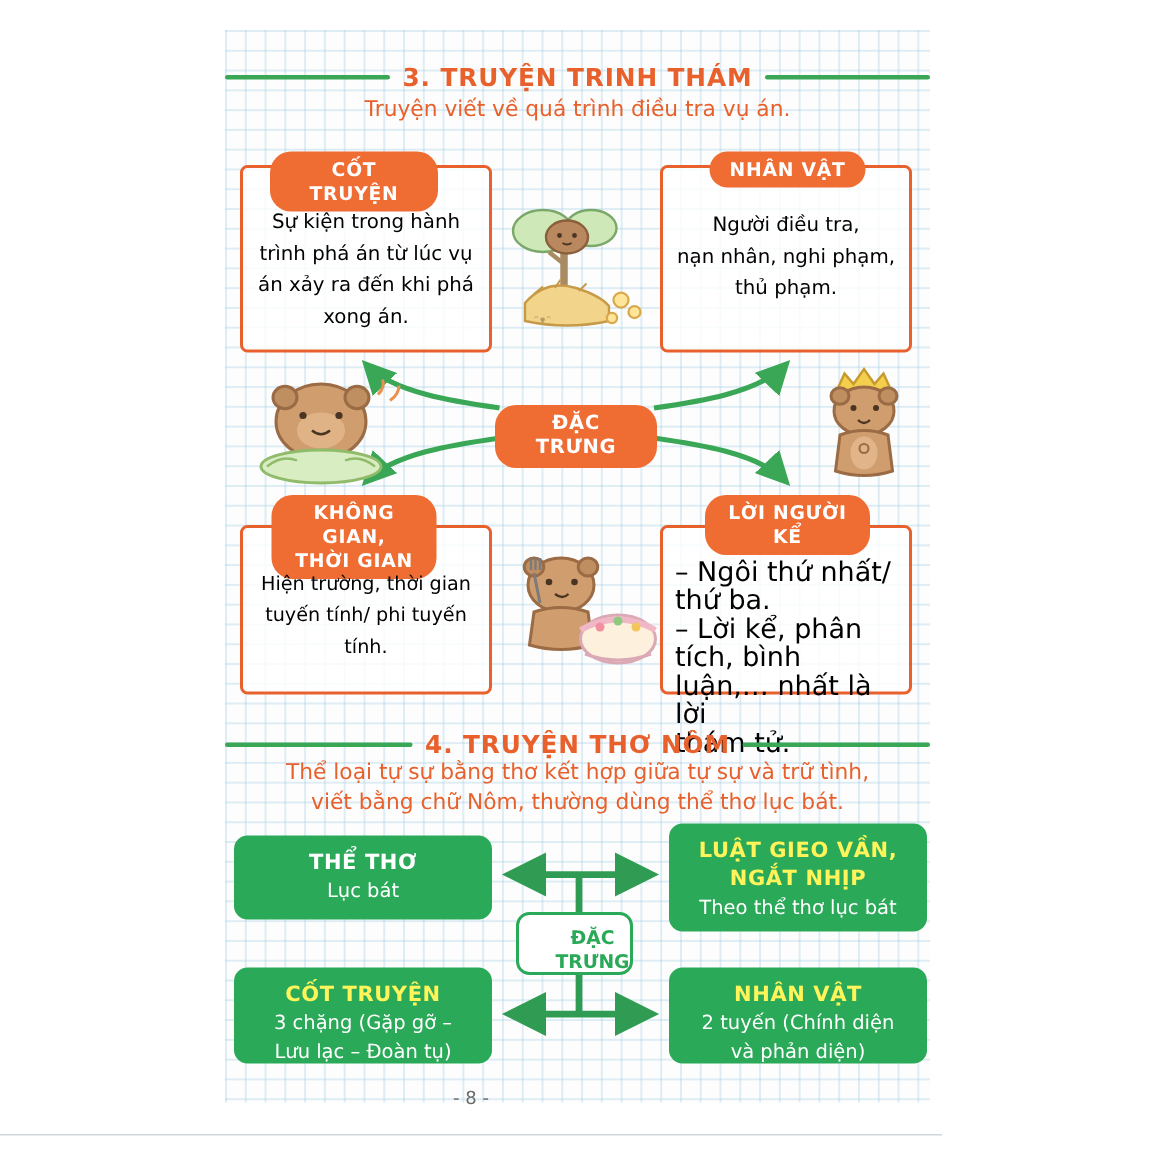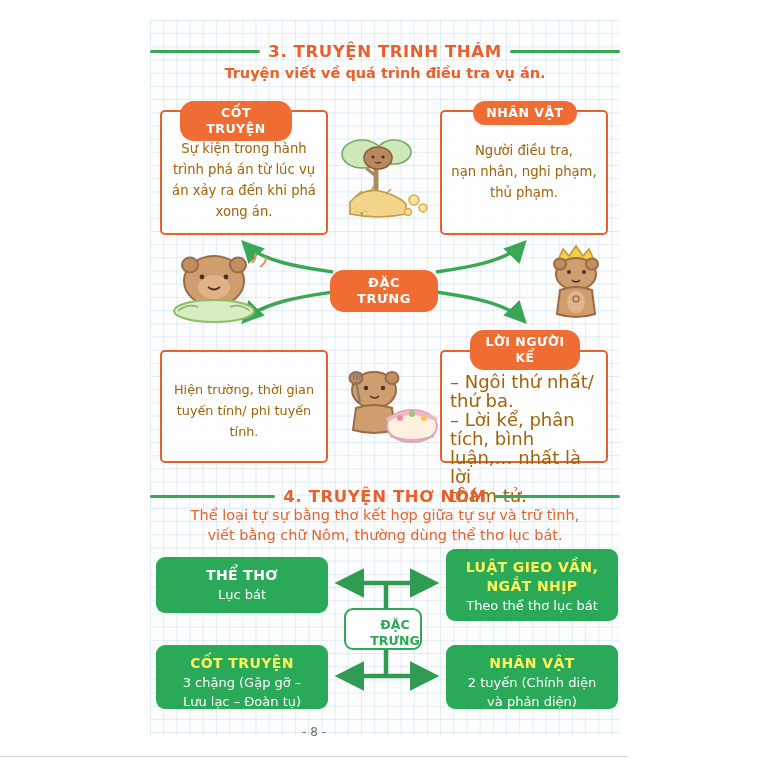--- a/index.html
+++ b/index.html
@@ -92,21 +92,21 @@
     font-weight: bold;
     letter-spacing: 0.5px;
     text-align: center;
     padding: 4px 12px;
     box-sizing: border-box;
     line-height: 16px;
     white-space: pre-line;
   }
   .obody {
     position: absolute;
-    color: #a16207;
+    color: #000000;
     font-size: 13.2px;
     line-height: 21px;
     text-align: center;
     box-sizing: border-box;
     white-space: pre-line;
   }
   .obody.left {
     text-align: left;
   }
 
@@ -175,21 +175,21 @@
 
 <div class="page">
 
   <div class="grid-area"></div>
 
   <div class="section-head" style="top:42px;">
     <div class="rule"></div>
     <div class="sec-title">3. TRUYỆN TRINH THÁM</div>
     <div class="rule"></div>
   </div>
-  <div class="sec-sub" style="top:63px;font-weight:bold;">Truyện viết về quá trình điều tra vụ án.</div>
+  <div class="sec-sub" style="top:63px;">Truyện viết về quá trình điều tra vụ án.</div>
 
   <svg class="arrow-layer">
     <defs>
       <marker id="ah" markerWidth="7" markerHeight="7" refX="5.4" refY="3.3" orient="auto">
         <path d="M0,0 L6.6,3.3 L0,6.6 z" fill="#3aa757"></path>
       </marker>
       <marker id="ahg" markerWidth="7" markerHeight="7" refX="5.4" refY="3.3" orient="auto">
         <path d="M0,0 L6.6,3.3 L0,6.6 z" fill="#2f9b53"></path>
       </marker>
     </defs>
@@ -212,20 +212,22 @@
 
   <div class="obox" style="left:440px; top:110px; width:168px; height:125px;"></div>
   <div class="opill" style="left:473px; top:101px; width:104px;">NHÂN VẬT</div>
   <div class="obody" style="left:446px; top:140px; width:156px;">Người điều tra,
 nạn nhân, nghi phạm,
 thủ phạm.</div>
 
   <div class="opill" style="left:330px; top:270px; width:108px; font-size:13px; padding:5px 10px;">ĐẶC TRƯNG</div>
 
   <div class="obox" style="left:160px; top:350px; width:168px; height:113px;"></div>
+  <div class="opill" style="left:181px; top:330px; width:110px;">KHÔNG GIAN,
+THỜI GIAN</div>
   <div class="obody" style="left:163px; top:379px; width:162px; font-size:12.8px;">Hiện trường, thời gian
 tuyến tính/ phi tuyến
 tính.</div>
 
   <div class="obox" style="left:440px; top:350px; width:168px; height:113px;"></div>
   <div class="opill" style="left:470px; top:330px; width:110px;">LỜI NGƯỜI KỂ</div>
   <div class="obody left" style="left:450px; top:372px; width:152px; font-size:18px; line-height:19px;">– Ngôi thứ nhất/ thứ ba.
 – Lời kể, phân tích, bình
    luận,…  nhất là lời
    thám tử.</div>

